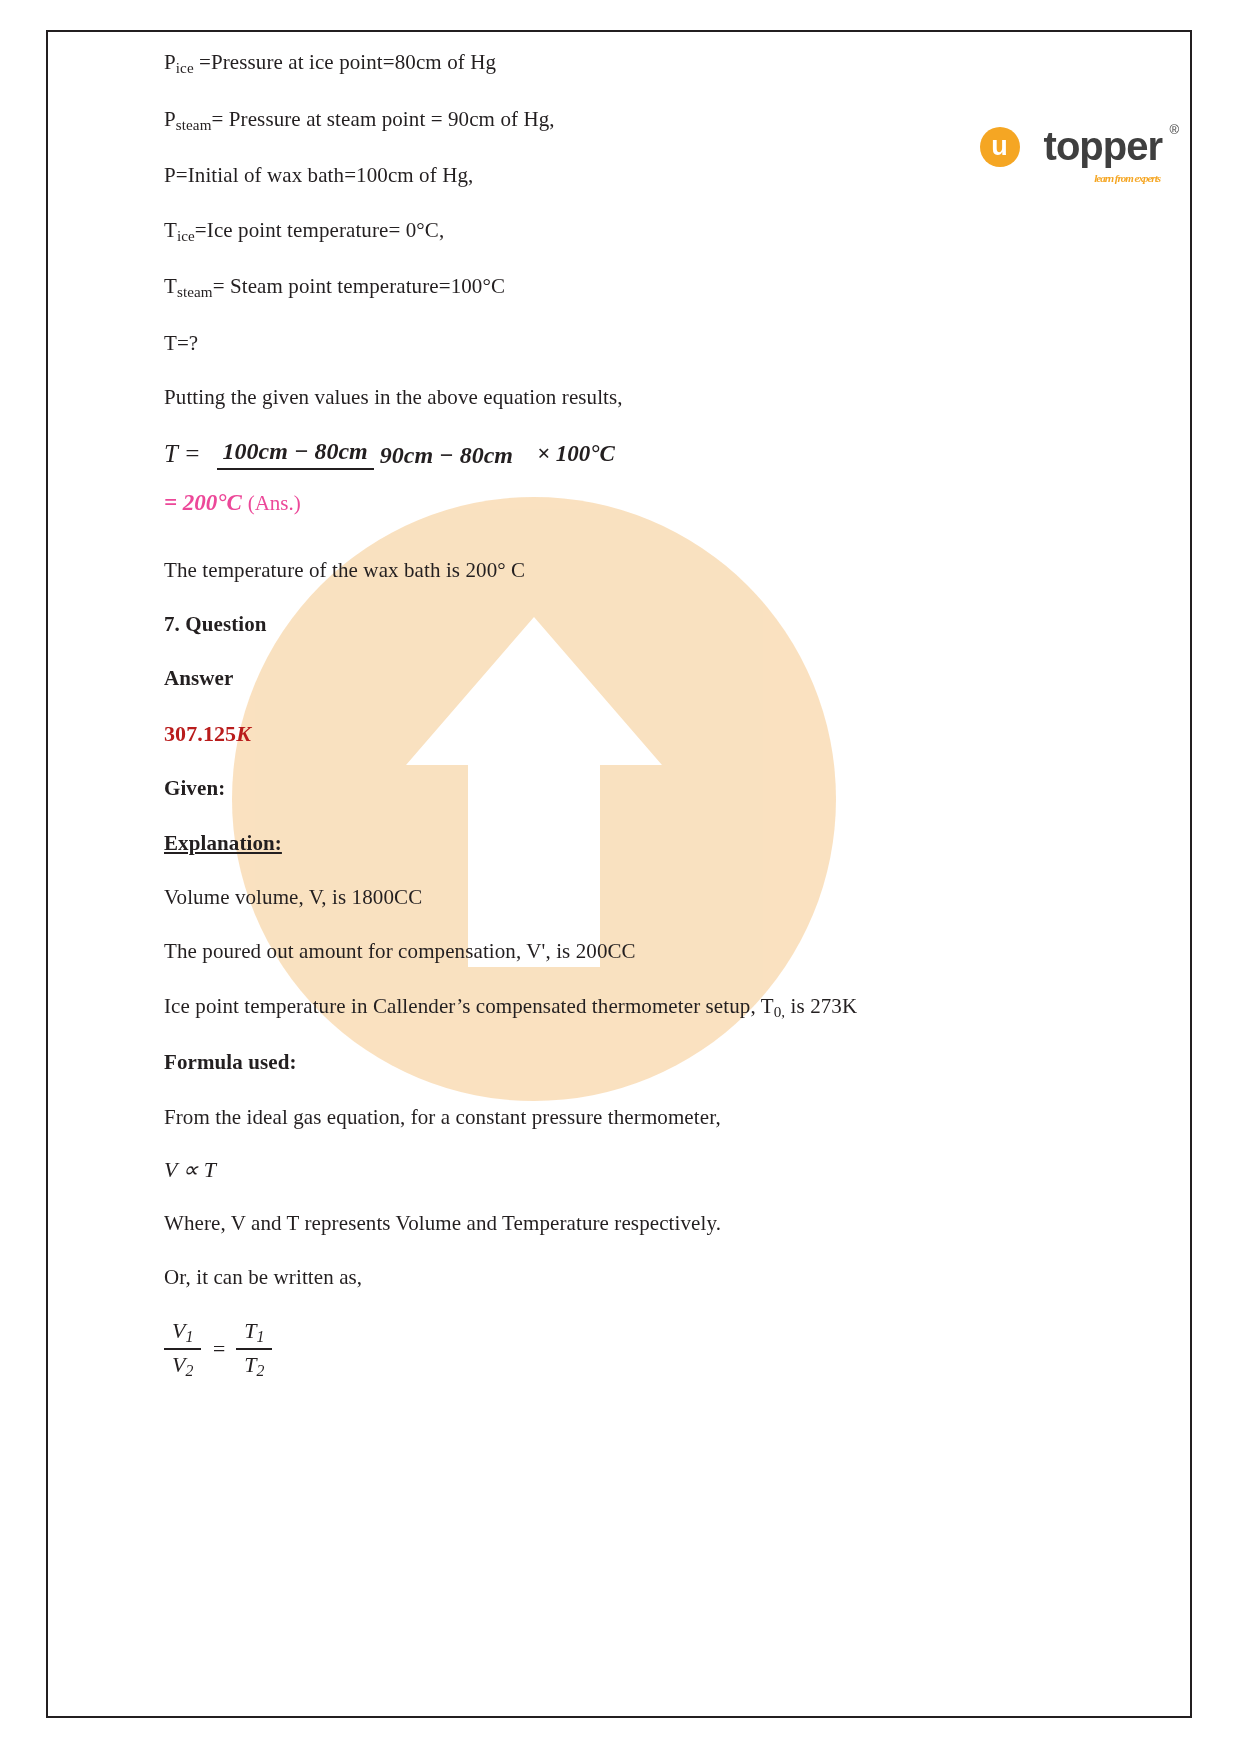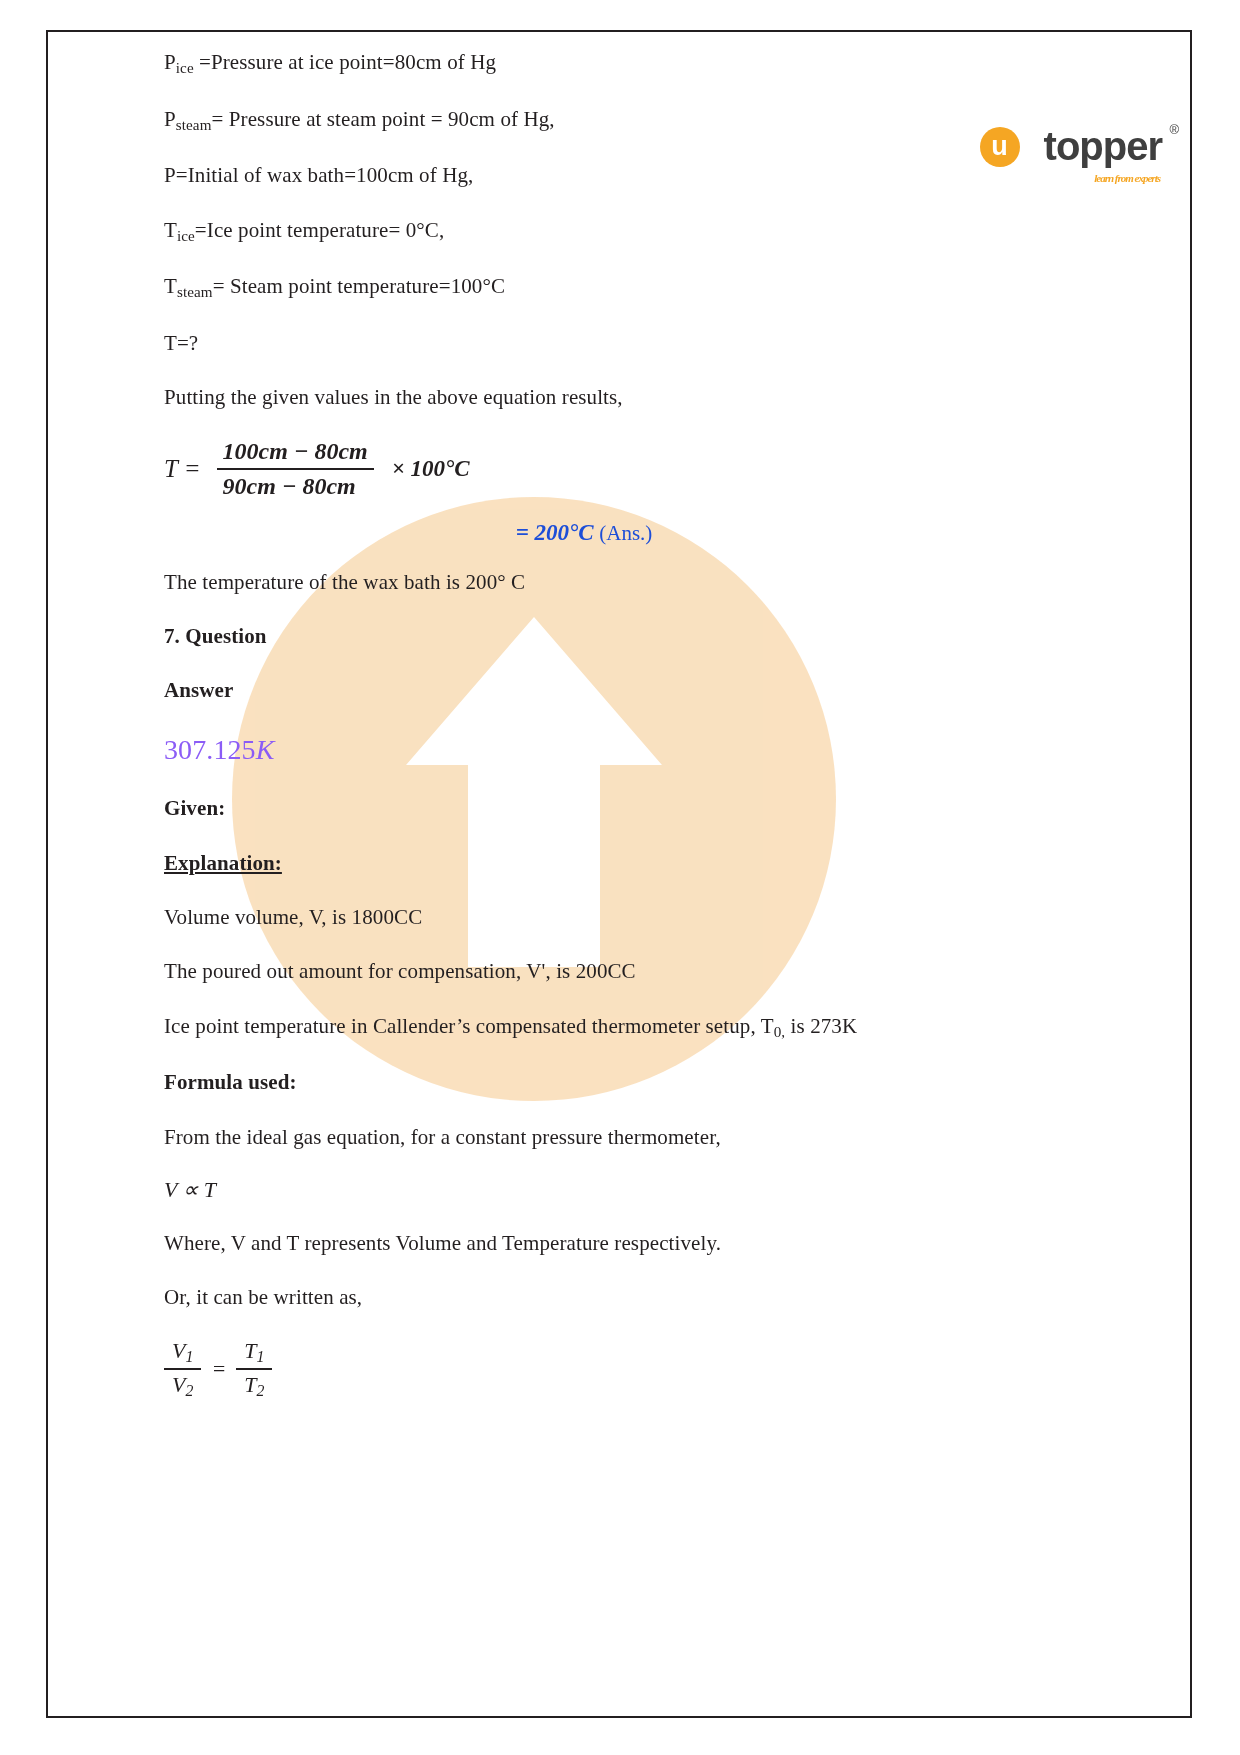--- a/index.html
+++ b/index.html
@@ -57,22 +57,22 @@
     font-size: 23px;
     color: #231f20;
   }
   .frac-lead {
     font-style: italic;
     font-size: 25px;
     margin-right: 10px;
   }
   .frac {
     display: inline-flex;
-    flex-direction: column;
-    align-items: flex-start;
+    flex-direction: row;
+    align-items: center;
     vertical-align: middle;
     margin: 0 6px;
   }
   .frac .num {
     padding: 0 6px 3px 6px;
     font-style: italic;
     font-weight: bold;
     font-size: 24px;
     border-bottom: 2px solid #231f20;
   }
@@ -83,36 +83,36 @@
     font-size: 24px;
   }
   .frac-tail {
     margin-left: 12px;
     font-style: italic;
     font-weight: bold;
     font-size: 23px;
   }
   .result-row {
     font-size: 23px;
-    color: #1d4ed8;
-    margin: 0 0 22px 0;
-    text-align: center;
+    color: #ec4899;
+    margin: 0 0 40px 0;
   }
   .result-row .val {
     font-style: italic;
     font-weight: bold;
   }
   .result-row .ans {
     font-style: normal;
     font-weight: normal;
     font-size: 21px;
   }
   .answer-val {
-    font-size: 28px;
-    color: #8b5cf6;
+    font-size: 22px;
+    color: #b91c1c;
+    font-weight: bold;
   }
   .answer-val .unit {
     font-style: italic;
   }
   .prop-row {
     font-size: 22px;
     font-style: italic;
     color: #231f20;
     margin: 0 0 26px 0;
   }

